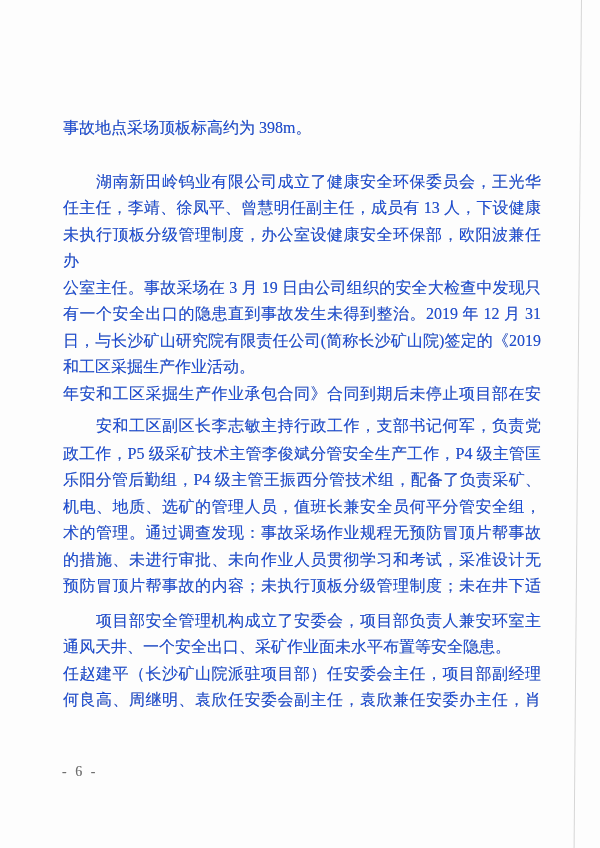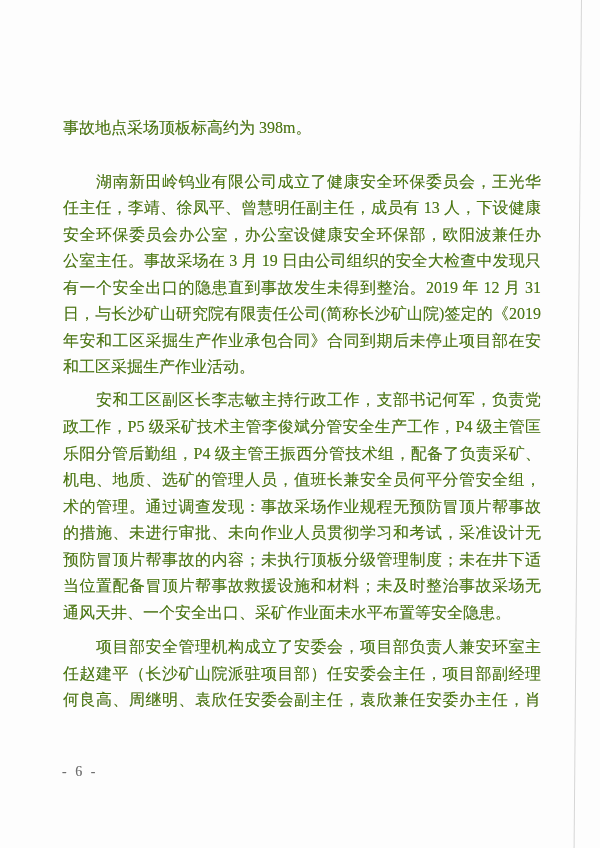--- a/index.html
+++ b/index.html
@@ -18,21 +18,21 @@
     position: absolute;
     left: 63px;
     top: 115px;
     width: 478px;
   }
 
   .line {
     width: 478px;
     font-size: 16px;
     line-height: 26.5px;
-    color: #4d7c0f;
+    color: #1d4ed8;
     text-align: justify;
     text-align-last: justify;
     white-space: normal;
     text-shadow: 0 0 0.5px rgba(90,90,90,0.55);
   }
   .line.last { text-align-last: left; }
   .indent { text-indent: 33px; }
 
   .heading { margin-top: 8px; text-align-last: left; }
   .p1-start { margin-top: 27px; }
@@ -66,38 +66,37 @@
 
 <div class="page">
 
   <div class="textblock">
 
     <div class="line last">事故地点采场顶板标高约为 398m。</div>
 
 
     <div class="line indent p1-start">湖南新田岭钨业有限公司成立了健康安全环保委员会，王光华</div>
     <div class="line">任主任，李靖、徐凤平、曾慧明任副主任，成员有 13 人，下设健康</div>
-    <div class="line">安全环保委员会办公室，办公室设健康安全环保部，欧阳波兼任办</div>
+    <div class="line">未执行顶板分级管理制度，办公室设健康安全环保部，欧阳波兼任办</div>
     <div class="line">公室主任。事故采场在 3 月 19 日由公司组织的安全大检查中发现只</div>
     <div class="line">有一个安全出口的隐患直到事故发生未得到整治。2019 年 12 月 31</div>
     <div class="line">日，与长沙矿山研究院有限责任公司(简称长沙矿山院)签定的《2019</div>
+    <div class="line last">和工区采掘生产作业活动。</div>
     <div class="line">年安和工区采掘生产作业承包合同》合同到期后未停止项目部在安</div>
-    <div class="line last">和工区采掘生产作业活动。</div>
 
     <div class="line indent p2-start">安和工区副区长李志敏主持行政工作，支部书记何军，负责党</div>
     <div class="line">政工作，P5 级采矿技术主管李俊斌分管安全生产工作，P4 级主管匡</div>
     <div class="line">乐阳分管后勤组，P4 级主管王振西分管技术组，配备了负责采矿、</div>
     <div class="line">机电、地质、选矿的管理人员，值班长兼安全员何平分管安全组，</div>
     <div class="line">术的管理。通过调查发现：事故采场作业规程无预防冒顶片帮事故</div>
     <div class="line">的措施、未进行审批、未向作业人员贯彻学习和考试，采准设计无</div>
     <div class="line">预防冒顶片帮事故的内容；未执行顶板分级管理制度；未在井下适</div>
-    <div class="line">当位置配备冒顶片帮事故救援设施和材料；未及时整治事故采场无</div>
+    <div class="line indent p3-start">项目部安全管理机构成立了安委会，项目部负责人兼安环室主</div>
+
     <div class="line last">通风天井、一个安全出口、采矿作业面未水平布置等安全隐患。</div>
-
-    <div class="line indent p3-start">项目部安全管理机构成立了安委会，项目部负责人兼安环室主</div>
     <div class="line">任赵建平（长沙矿山院派驻项目部）任安委会主任，项目部副经理</div>
     <div class="line">何良高、周继明、袁欣任安委会副主任，袁欣兼任安委办主任，肖</div>
 
   </div>
 
   <div class="pageno">- 6 -</div>
 
   <div class="scan-line"></div>
 
 </div>

